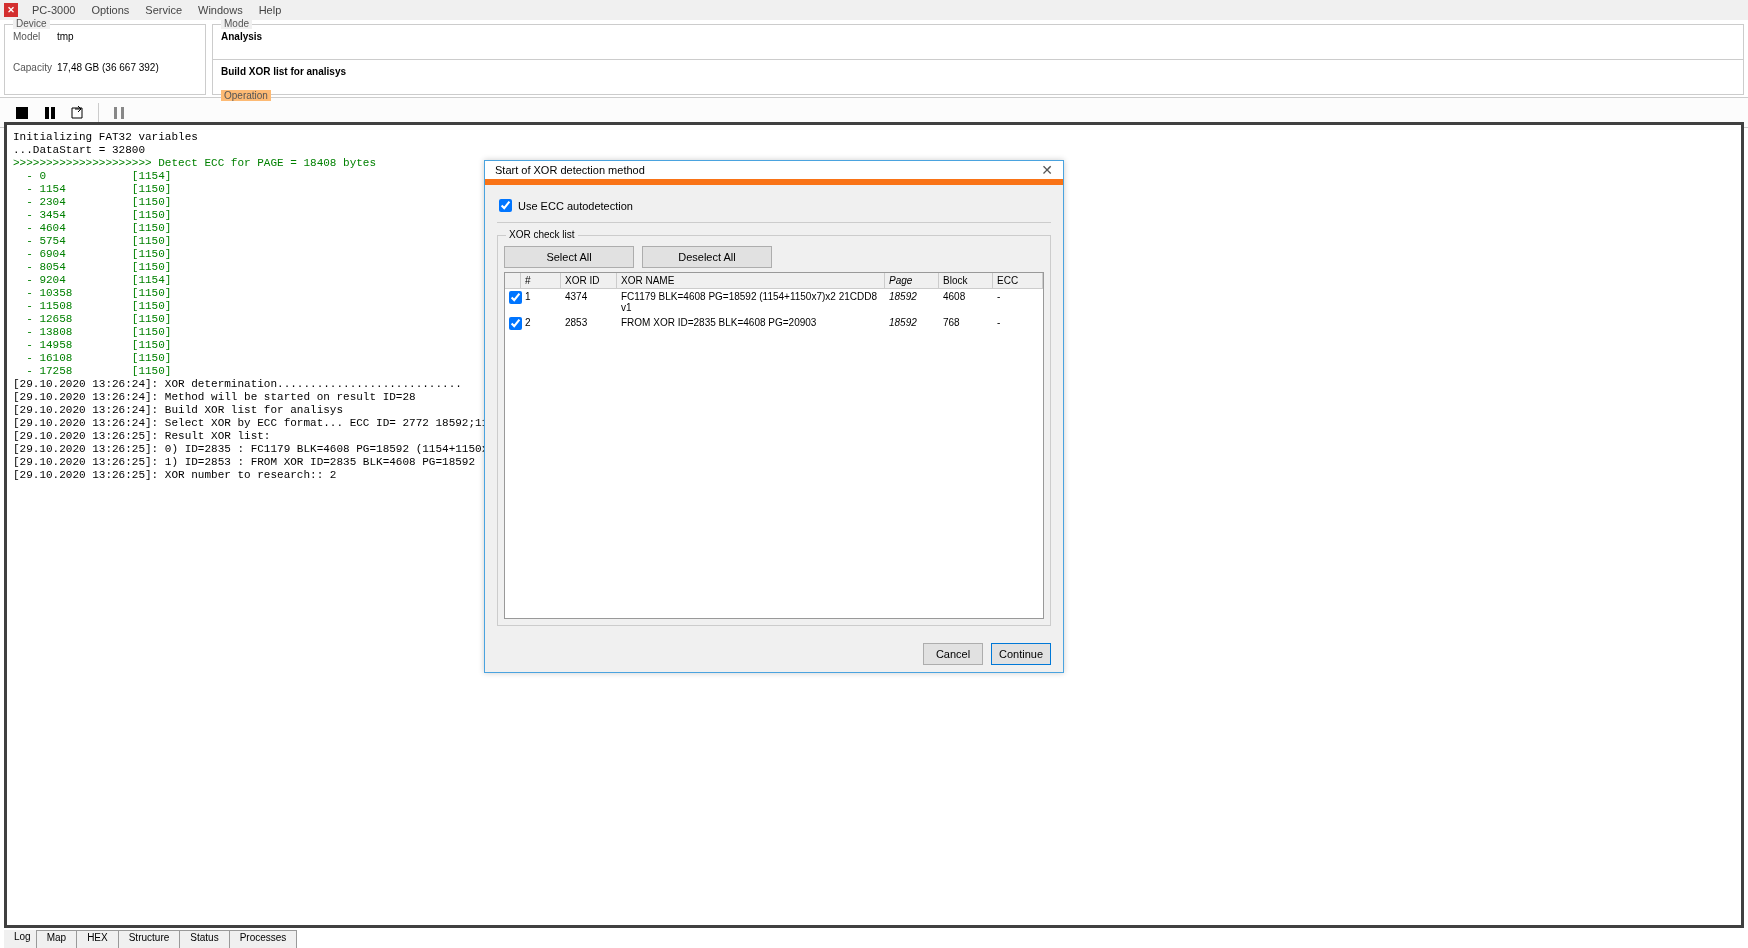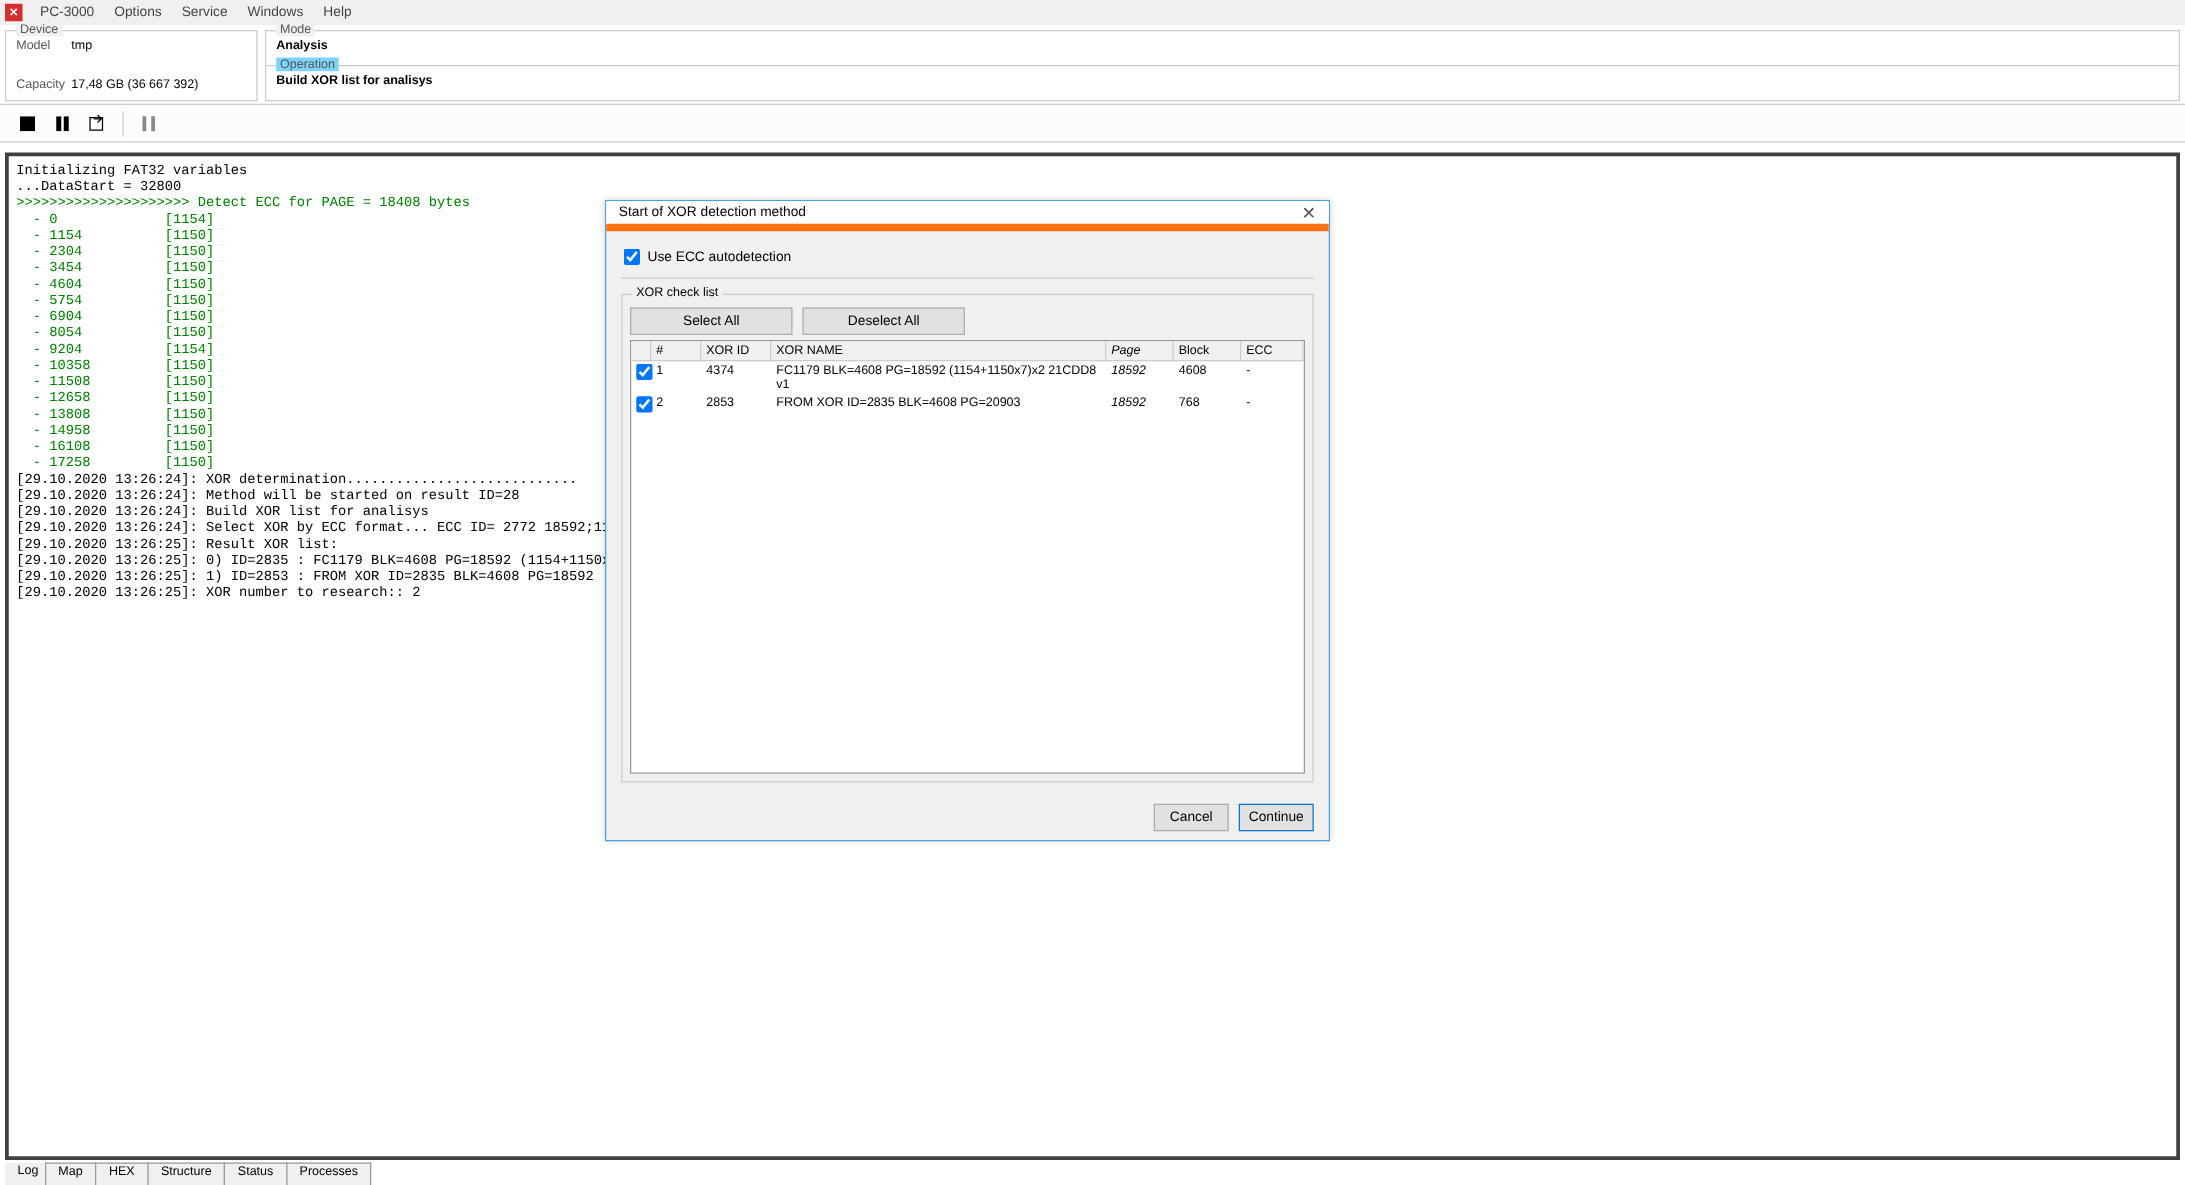--- a/index.html
+++ b/index.html
@@ -4,21 +4,21 @@
 <style>
 * { box-sizing: border-box; margin: 0; padding: 0; }
 body { font-family: "Segoe UI", Tahoma, sans-serif; font-size: 11px; background: #fff; color: #000; width: 1748px; height: 948px; position: relative; overflow: hidden; }
 
 
 .menubar { display: flex; align-items: center; height: 20px; background: #f0f0f0; padding-left: 4px; }
 .app-icon { width: 14px; height: 14px; background: #d32f2f; display: inline-flex; align-items: center; justify-content: center; color: #fff; font-size: 9px; font-weight: bold; margin-right: 6px; }
 .menu-item { padding: 2px 8px; color: #444; font-size: 11px; cursor: default; }
 
 
-.info-row { display: flex; height: 64px; border-bottom: 1px solid #ccc; }
+.info-row { display: flex; height: 78px; border-bottom: 1px solid #ccc; }
 .info-panel { position: relative; border: 1px solid #ccc; margin: 4px 2px 2px 4px; }
 .info-panel.left { width: 202px; }
 .info-panel.right { flex: 1; margin-right: 4px; display: flex; flex-direction: column; }
 .panel-title { position: absolute; top: -7px; left: 8px; background: #f0f0f0; padding: 0 3px; font-size: 10px; color: #555; }
 .panel-content { padding: 6px 8px; font-size: 10px; }
 .panel-row { display: flex; margin-bottom: 2px; }
 .panel-row .lbl { width: 44px; color: #555; }
 .panel-row .val { color: #000; }
 .sub-panel { position: relative; border-top: 1px solid #ccc; flex: 1; }
 .sub-top { flex: 1; position: relative; }
@@ -96,21 +96,21 @@
         <span class="val">17,48 GB (36 667 392)</span>
       </div>
     </div>
   </div>
   <div class="info-panel right">
     <div class="sub-top" style="height:28px;">
       <span class="panel-title">Mode</span>
       <div class="panel-content bold">Analysis</div>
     </div>
     <div class="sub-panel">
-      <span class="panel-title" style="background:#7dd3fc;">Operation</span>
+      <span class="panel-title" style="background:#fdba74;margin-top:37px;">Operation</span>
       <div class="panel-content bold">Build XOR list for analisys</div>
     </div>
   </div>
 </div>
 
 <div class="toolbar">
   <div class="tool-btn">
       <svg width="12" height="12">
         <rect width="12" height="12" fill="#000"></rect>
       </svg>

